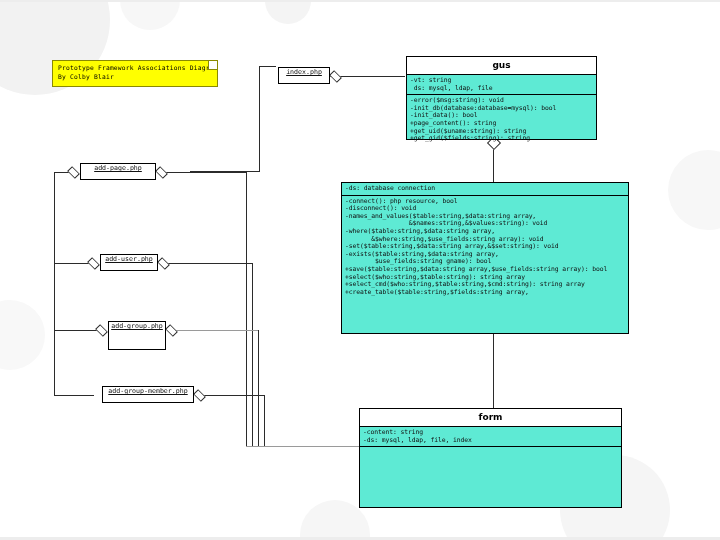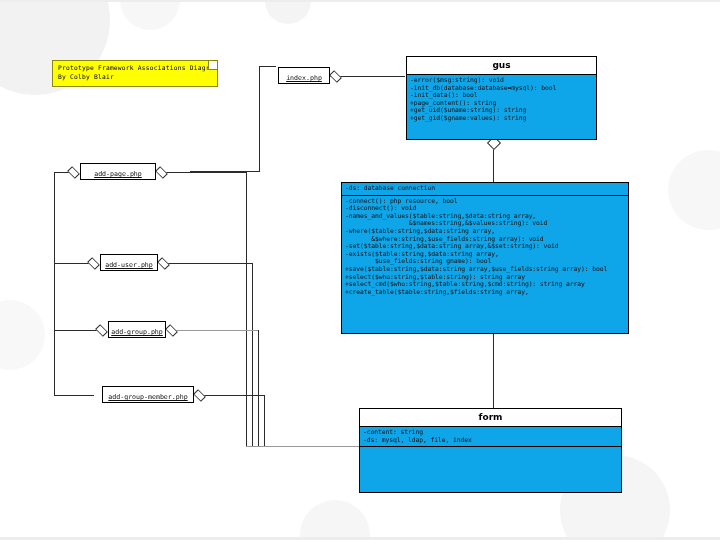--- a/index.html
+++ b/index.html
@@ -21,37 +21,37 @@
   .ln.h{height:1px;}
   .ln.v{width:1px;}
   .ln.grey{background:#9a9a9a;}
 
   .dia{position:absolute;width:9px;height:7px;background:#ffffff;border:1px solid #2b2b2b;
        transform:rotate(45deg) scale(1,0.78);}
   .diaw{position:absolute;width:8px;height:8px;background:#fff;border:1px solid #2b2b2b;
         transform:rotate(45deg);}
 
   
-  .cls{position:absolute;background:#0ea5e9;border:1px solid #000;box-sizing:border-box;}
+  .cls{position:absolute;background:#5eead4;border:1px solid #000;box-sizing:border-box;}
   .cls .nm{
     text-align:center;font-weight:bold;font-size:9px;line-height:11px;
     padding:3px 2px 3px;border-bottom:1px solid #000;color:#000;
     font-family:"DejaVu Sans","Liberation Sans",sans-serif;
     background:#fff;
   }
   .cls .attrs{border-bottom:1px solid #000;padding:2px 3px 2px;}
   .cls .ops{padding:2px 3px 3px;}
   .cls .row{
     font-size:6.4px;line-height:7.6px;white-space:pre;color:#111;
     letter-spacing:-0.1px;
   }
 
   
   .fbox{position:absolute;background:#fff;border:1px solid #000;box-sizing:border-box;
-        display:flex;align-items:flex-end;justify-content:center;}
+        display:flex;align-items:flex-start;justify-content:center;}
   .fbox span{font-size:6.6px;line-height:9px;text-decoration:underline;color:#111;white-space:nowrap;}
 
   
   .note{position:absolute;background:#ffff00;border:1px solid #8a8a00;box-sizing:border-box;
         padding:3px 4px 2px 5px;overflow:hidden;}
   .note .nl{font-size:6.3px;line-height:8.6px;color:#000;white-space:nowrap;
             letter-spacing:0.2px;}
   .note .fold{position:absolute;right:0;top:0;width:8px;height:8px;
               background:#fff;border-left:1px solid #8a8a00;border-bottom:1px solid #8a8a00;}
 </style>
@@ -121,37 +121,41 @@
   </div>
 
   <div class="fbox" style="left:80px;top:163px;width:76px;height:17px;">
     <span>add-page.php</span>
   </div>
 
   <div class="fbox" style="left:100px;top:254px;width:58px;height:17px;">
     <span>add-user.php</span>
   </div>
 
-  <div class="fbox" style="left:108px;top:321px;width:58px;height:17px;">
+  <div class="fbox" style="left:108px;top:321px;width:58px;height:29px;">
     <span>add-group.php</span>
   </div>
 
   <div class="fbox" style="left:102px;top:386px;width:92px;height:17px;">
     <span>add-group-member.php</span>
   </div>
 
   <div class="cls" style="left:406px;top:56px;width:191px;height:84px;">
     <div class="nm">gus</div>
+    <div class="attrs">
+      <div class="row">-vt: string</div>
+      <div class="row"> ds: mysql, ldap, file</div>
+    </div>
     <div class="ops">
       <div class="row">-error($msg:string): void</div>
       <div class="row">-init_db(database:database=mysql): bool</div>
       <div class="row">-init_data(): bool</div>
       <div class="row">+page_content(): string</div>
       <div class="row">+get_uid($uname:string): string</div>
-      <div class="row">+get_gid($gname:values): string</div>
+      <div class="row">+get_gid($fields:string): string</div>
     </div>
   </div>
 
   <div class="cls" style="left:341px;top:182px;width:288px;height:152px;">
     <div class="attrs">
       <div class="row">-ds: database connection</div>
     </div>
     <div class="ops">
       <div class="row">-connect(): php resource, bool</div>
       <div class="row">-disconnect(): void</div>
@@ -162,21 +166,21 @@
       <div class="row">-set($table:string,$data:string array,&amp;$set:string): void</div>
       <div class="row">-exists($table:string,$data:string array,</div>
       <div class="row">        $use_fields:string gname): bool</div>
       <div class="row">+save($table:string,$data:string array,$use_fields:string array): bool</div>
       <div class="row">+select($who:string,$table:string): string array</div>
       <div class="row">+select_cmd($who:string,$table:string,$cmd:string): string array</div>
       <div class="row">+create_table($table:string,$fields:string array,</div>
     </div>
   </div>
 
-  <div class="cls" style="left:359px;top:408px;width:263px;height:85px;">
+  <div class="cls" style="left:359px;top:408px;width:263px;height:100px;">
     <div class="nm">form</div>
     <div class="attrs">
       <div class="row">-content: string</div>
       <div class="row">-ds: mysql, ldap, file, index</div>
     </div>
   </div>
 
 </div>
 
 </body></html>

